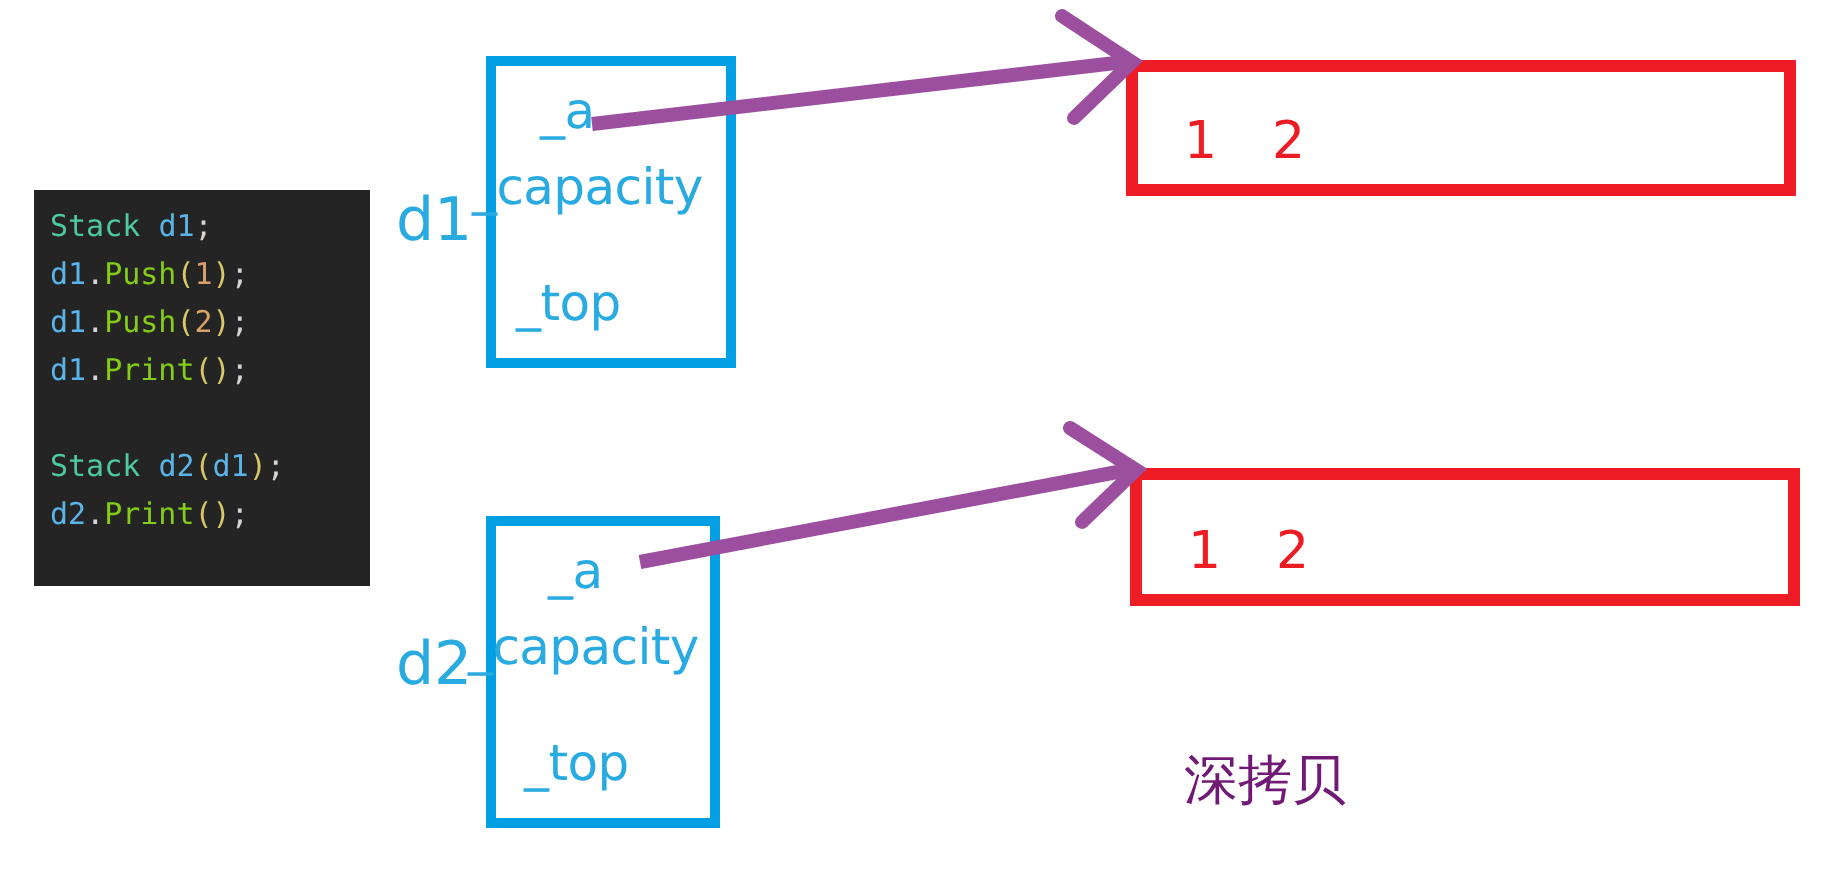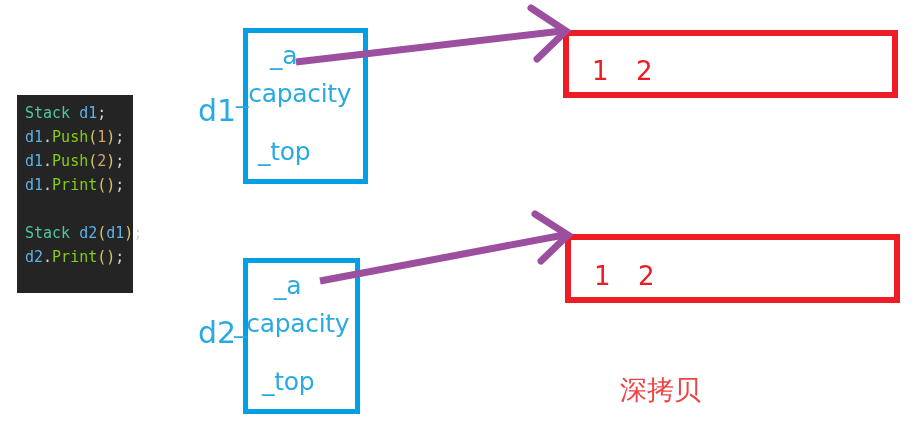--- a/index.html
+++ b/index.html
@@ -14,21 +14,21 @@
     background: #ffffff;
     overflow: hidden;
     font-family: "Liberation Sans", sans-serif;
   }
 
   
   .code-block {
     position: absolute;
     left: 17px;
     top: 95px;
-    width: 116px;
+    width: 168px;
     height: 198px;
     background: #242424;
     font-family: "DejaVu Sans Mono", "Liberation Mono", monospace;
     font-size: 15px;
     line-height: 24px;
     padding: 6px 0 0 8px;
     box-sizing: border-box;
     white-space: pre;
   }
   .code-line { height: 24px; }
@@ -100,23 +100,23 @@
   .arrow-layer {
     position: absolute;
     left: 0; top: 0;
     width: 924px; height: 441px;
     pointer-events: none;
   }
 
   
   .caption {
     position: absolute;
-    left: 620px;
+    left: 592px;
     top: 372px;
-    color: #ef4444;
+    color: #701a75;
     font-family: Liberation Sans, sans-serif;
     font-size: 27px;
     white-space: nowrap;
   }
 </style>
 </head>
 <body>
 
 <div id="canvas">
 

